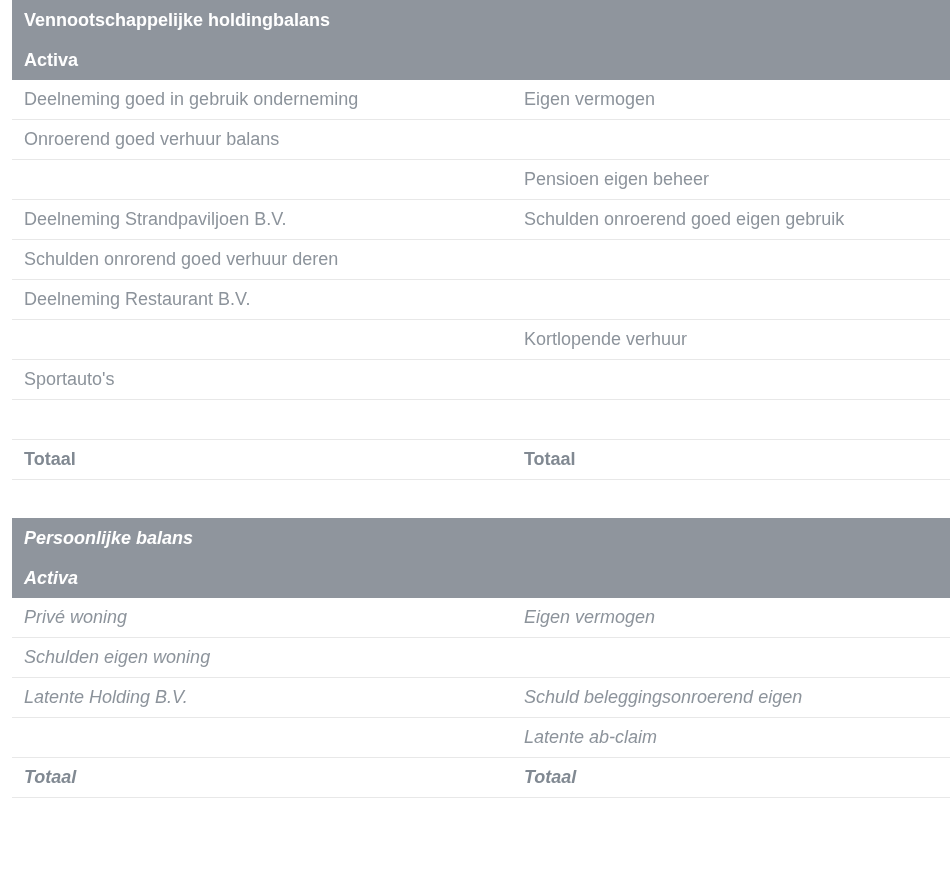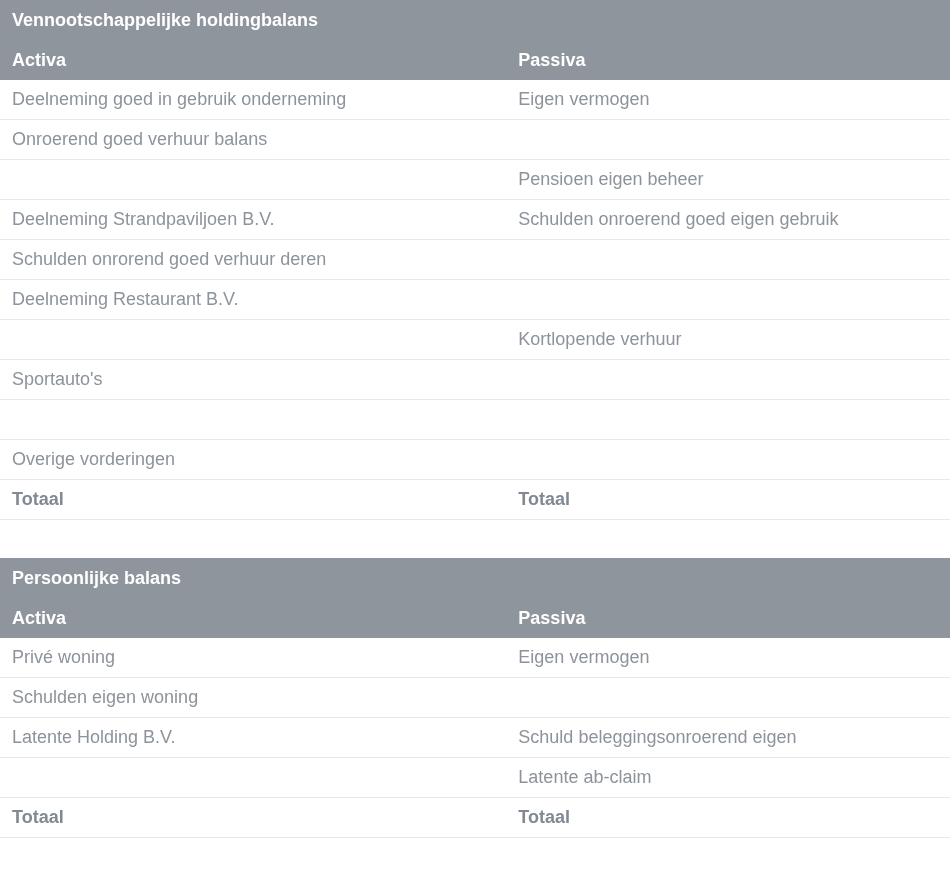--- a/index.html
+++ b/index.html
@@ -15,39 +15,40 @@
   html, body {
     background: var(--page-bg);
     font-family: "Liberation Sans", "DejaVu Sans", sans-serif;
   }
   .page {
     width: 950px;
     height: 884px;
     background: var(--page-bg);
     overflow: hidden;
   }
-  .balance-table { width: 100%; }
-  .balance-table + .balance-table { margin-top: 38px; }
+  .balance-table { width: 100%; padding-left: 12px; }
+  .balance-table + .balance-table { margin-top: 38px; font-style: italic; }
   .table-head {
     background: var(--header-bg);
     color: var(--header-text);
     font-weight: bold;
     font-size: 18px;
   }
   .title-row {
     height: 40px;
     line-height: 40px;
     padding-left: 12px;
     white-space: nowrap;
     overflow: hidden;
   }
   .col-header-row {
     display: flex;
     height: 40px;
     line-height: 40px;
+    flex-direction: column;
   }
   .cell {
     white-space: nowrap;
     overflow: hidden;
   }
   .col-left {
     width: 53.3%;
     padding-left: 12px;
     flex-shrink: 0;
   }
@@ -111,24 +112,20 @@
           <div class="cell col-right">Kortlopende verhuur</div>
         </div>
         <div class="row">
           <div class="cell col-left">Sportauto's</div>
           <div class="cell col-right"></div>
         </div>
         <div class="row">
           <div class="cell col-left"></div>
           <div class="cell col-right"></div>
         </div>
-        <div class="row">
-          <div class="cell col-left">Overige vorderingen</div>
-          <div class="cell col-right"></div>
-        </div>
         <div class="row bold">
           <div class="cell col-left">Totaal</div>
           <div class="cell col-right">Totaal</div>
         </div>
       </div>
   </section>
 
   <section class="balance-table">
     <div class="table-head">
       <div class="title-row">Persoonlijke balans</div>

